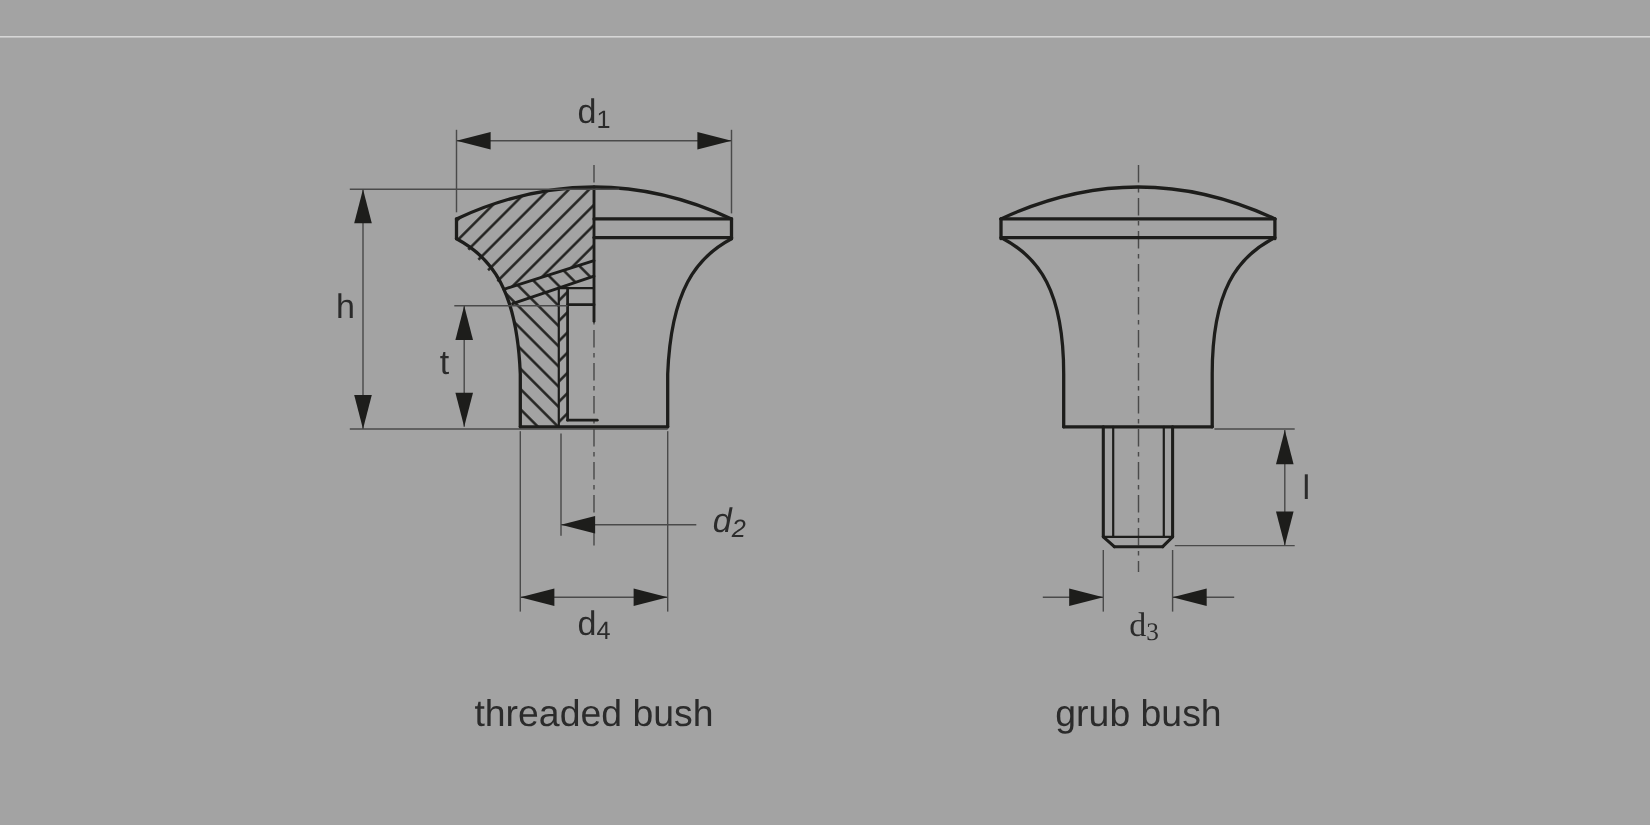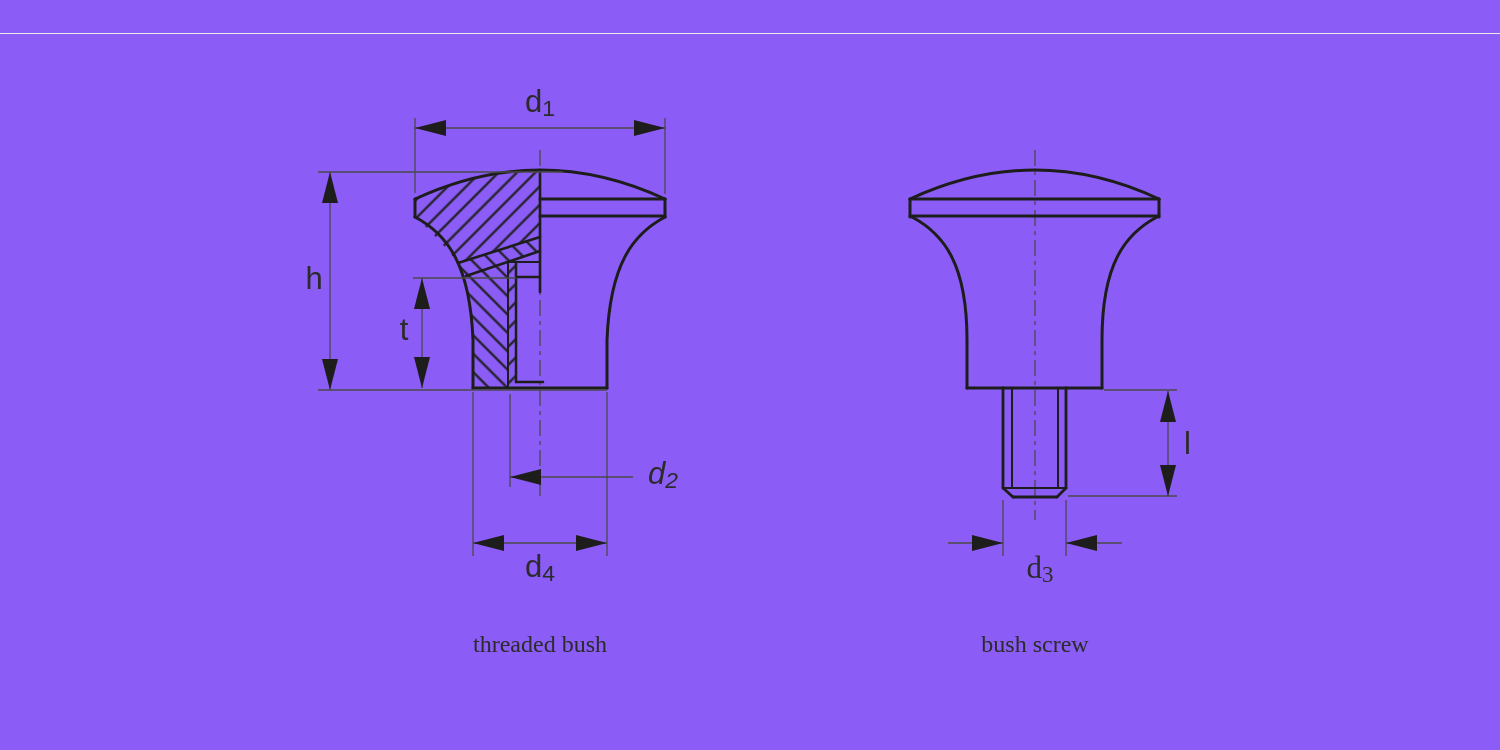--- a/index.html
+++ b/index.html
@@ -1,31 +1,30 @@
 <!DOCTYPE html>
 <html><head>
 <meta charset="utf-8">
 <style>
   html,body{margin:0;padding:0;background:#ffffff;}
   .canvas{
-    position:relative;width:1500px;height:750px;background:#8b5cf6;overflow:hidden;
+    position:relative;width:1500px;height:750px;background:#a3a3a3;overflow:hidden;
     font-family:"Liberation Sans","DejaVu Sans",sans-serif;
   }
   .top-divider{position:absolute;left:0;top:33px;width:1500px;height:1px;background:#ececec;}
   svg{position:absolute;left:0;top:0;}
   .lbl{
     position:absolute;color:#2b2b2b;font-size:31px;line-height:1;white-space:nowrap;
     transform:translateX(-50%);
   }
   .lbl .sub{font-size:0.74em;vertical-align:-0.18em;}
   .lbl.left-align{transform:none;}
   .caption{
-    position:absolute;color:#2b2b2b;font-size:24px;line-height:1;white-space:nowrap;
+    position:absolute;color:#2b2b2b;font-size:34px;line-height:1;white-space:nowrap;
     transform:translateX(-50%);
-    font-family:Liberation Serif, serif;
   }
 </style>
 </head>
 <body>
 
 <div class="canvas">
   <div class="top-divider"></div>
 
   <svg width="1500" height="750" viewBox="0 0 1500 750">
     <defs>
@@ -178,14 +177,14 @@
 
   <div class="lbl left-align" style="left:648px;top:458px;font-style:italic;"><span>d</span><span class="sub">2</span></div>
 
   <div class="lbl" style="left:540px;top:551px;"><span>d</span><span class="sub">4</span></div>
 
   <div class="lbl left-align" style="left:1184px;top:428px;"><span>l</span></div>
 
   <div class="lbl" style="left:1040px;top:552px;font-family:Liberation Serif, serif;"><span>d</span><span class="sub">3</span></div>
 
   <div class="caption" style="left:540px;top:632px;">threaded bush</div>
-  <div class="caption" style="left:1035px;top:632px;">bush screw</div>
+  <div class="caption" style="left:1035px;top:632px;">grub bush</div>
 </div>
 
 </body></html>

